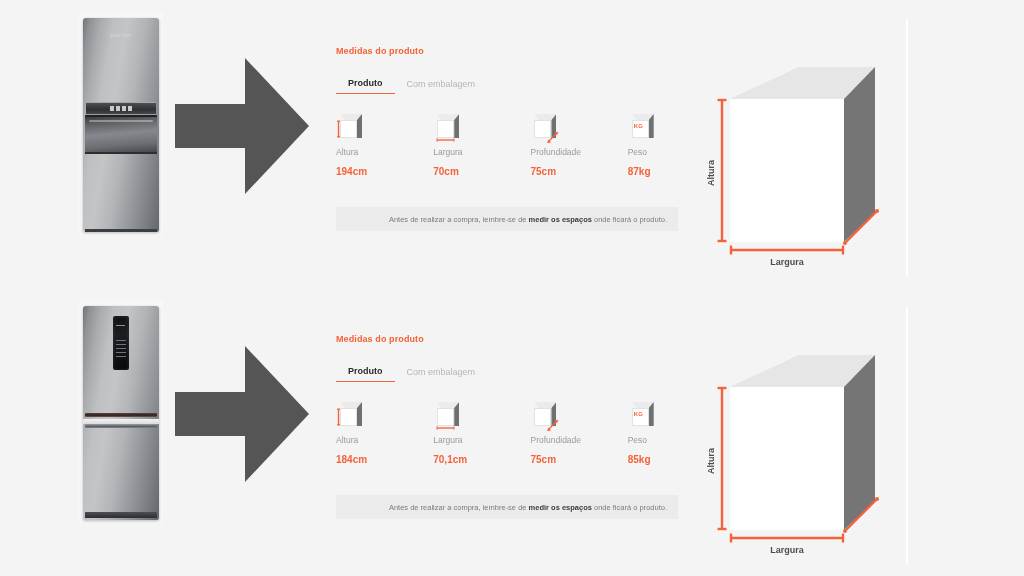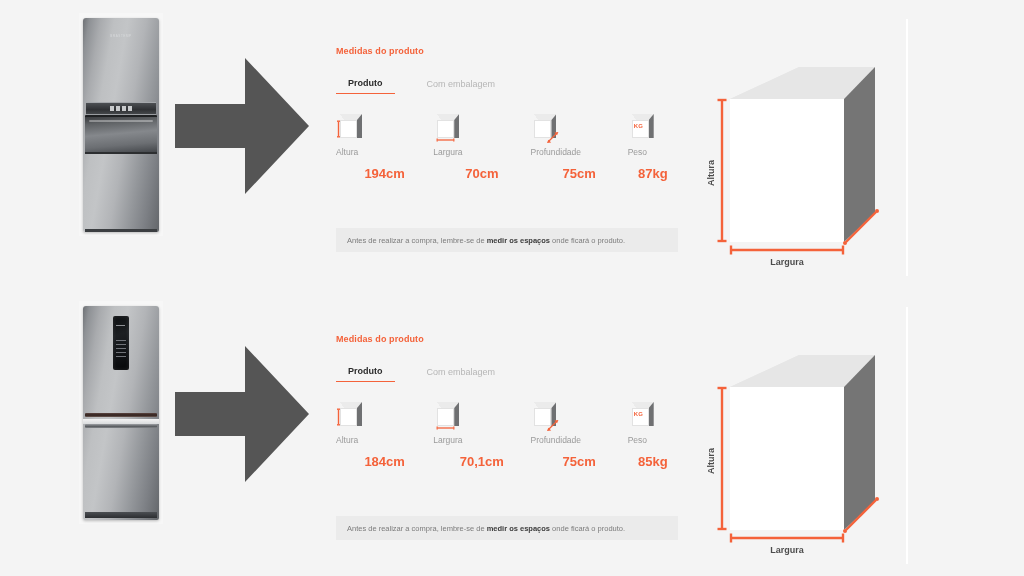--- a/index.html
+++ b/index.html
@@ -197,21 +197,20 @@
   .measures-title {
     font-size: 9px;
     font-weight: bold;
     color: #f4623a;
     letter-spacing: .1px;
     margin: 16px 0 18px 0;
   }
   .tabs {
     display: flex;
     align-items: flex-end;
-    gap: 20px;
     margin-bottom: 20px;
     height: 20px;
   }
   .tab {
     font-size: 9px;
     padding: 0 12px 5px 12px;
     color: #b6b6b6;
     cursor: pointer;
     white-space: nowrap;
   }
@@ -292,35 +291,35 @@
     letter-spacing: .3px;
     line-height: 1;
   }
   .dim-label {
     font-size: 8.5px;
     color: #9a9a9a;
     margin-bottom: 9px;
     white-space: nowrap;
   }
   .dim-value {
-    font-size: 13px;
+    font-size: 10px;
     font-weight: bold;
     color: #f4623a;
     white-space: nowrap;
-    text-align: center;
   }
   .notice {
-    margin-top: 47px;
+    margin-top: 30px;
     background: #ebebeb;
     height: 24px;
     display: flex;
     align-items: center;
     padding: 0 11px;
     box-sizing: border-box;
     width: 342px;
+    justify-content: flex-end;
   }
   .notice-text {
     font-size: 7.5px;
     color: #7c7c7c;
     white-space: nowrap;
   }
   .notice-text b { color: #3b3b3b; }
 
   
   .box3d {

